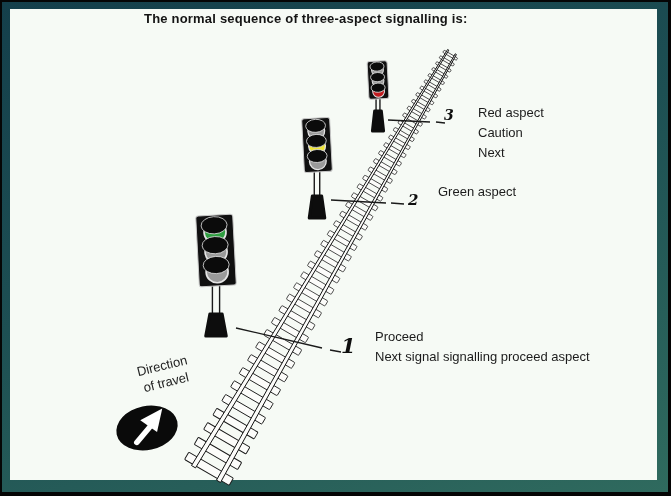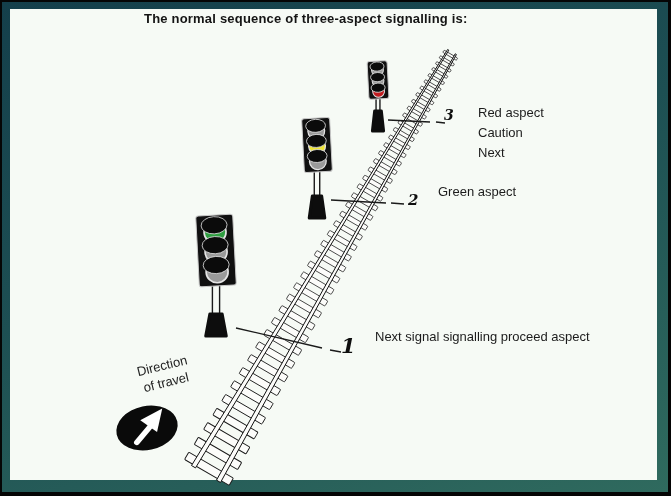--- a/index.html
+++ b/index.html
@@ -128,20 +128,21 @@
       <g transform="rotate(-12 147 428)">
         <ellipse cx="147" cy="428" rx="31" ry="22" fill="#0a0a0a"></ellipse>
         <line x1="134" y1="440" x2="152" y2="426" stroke="#ffffff" stroke-width="5.5" stroke-linecap="round"></line>
         <polygon points="142,419 166,412 156,434" fill="#ffffff"></polygon>
       </g>
     </svg>
 
   <div class="title">The normal sequence of three-aspect signalling is:</div>
 
   <div class="lbl" id="lbl-green">
+    <div>Proceed</div>
     <div>Next signal signalling proceed aspect</div>
   </div>
 
   <div class="lbl" id="lbl-yellow">
     <div>Green aspect</div>
   </div>
 
   <div class="lbl" id="lbl-red">
     <div>Red aspect</div>
     <div>Caution</div>

